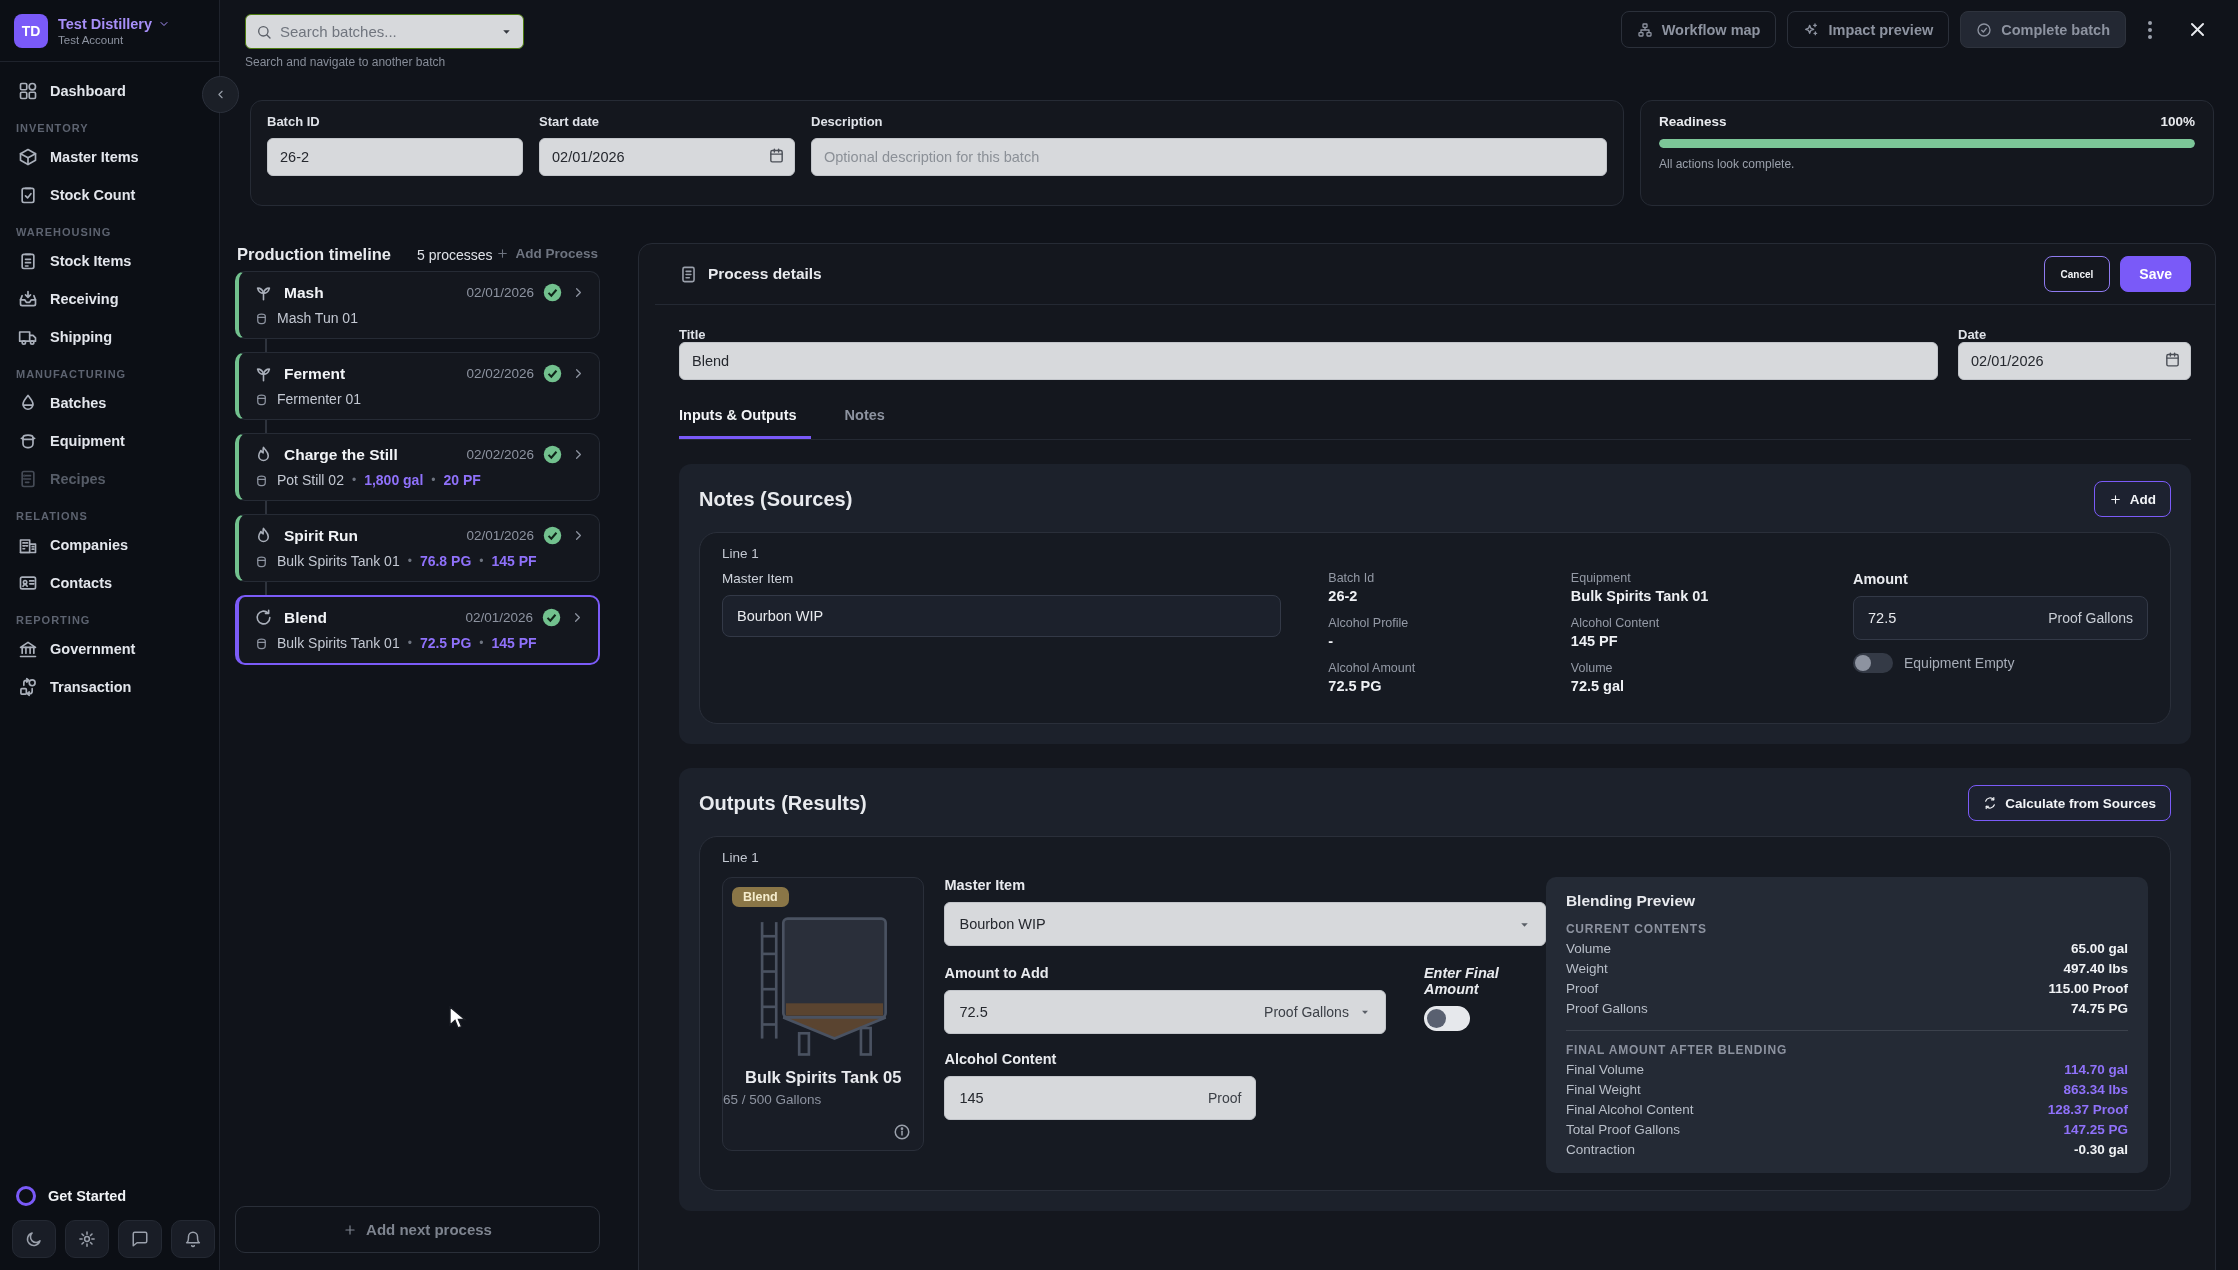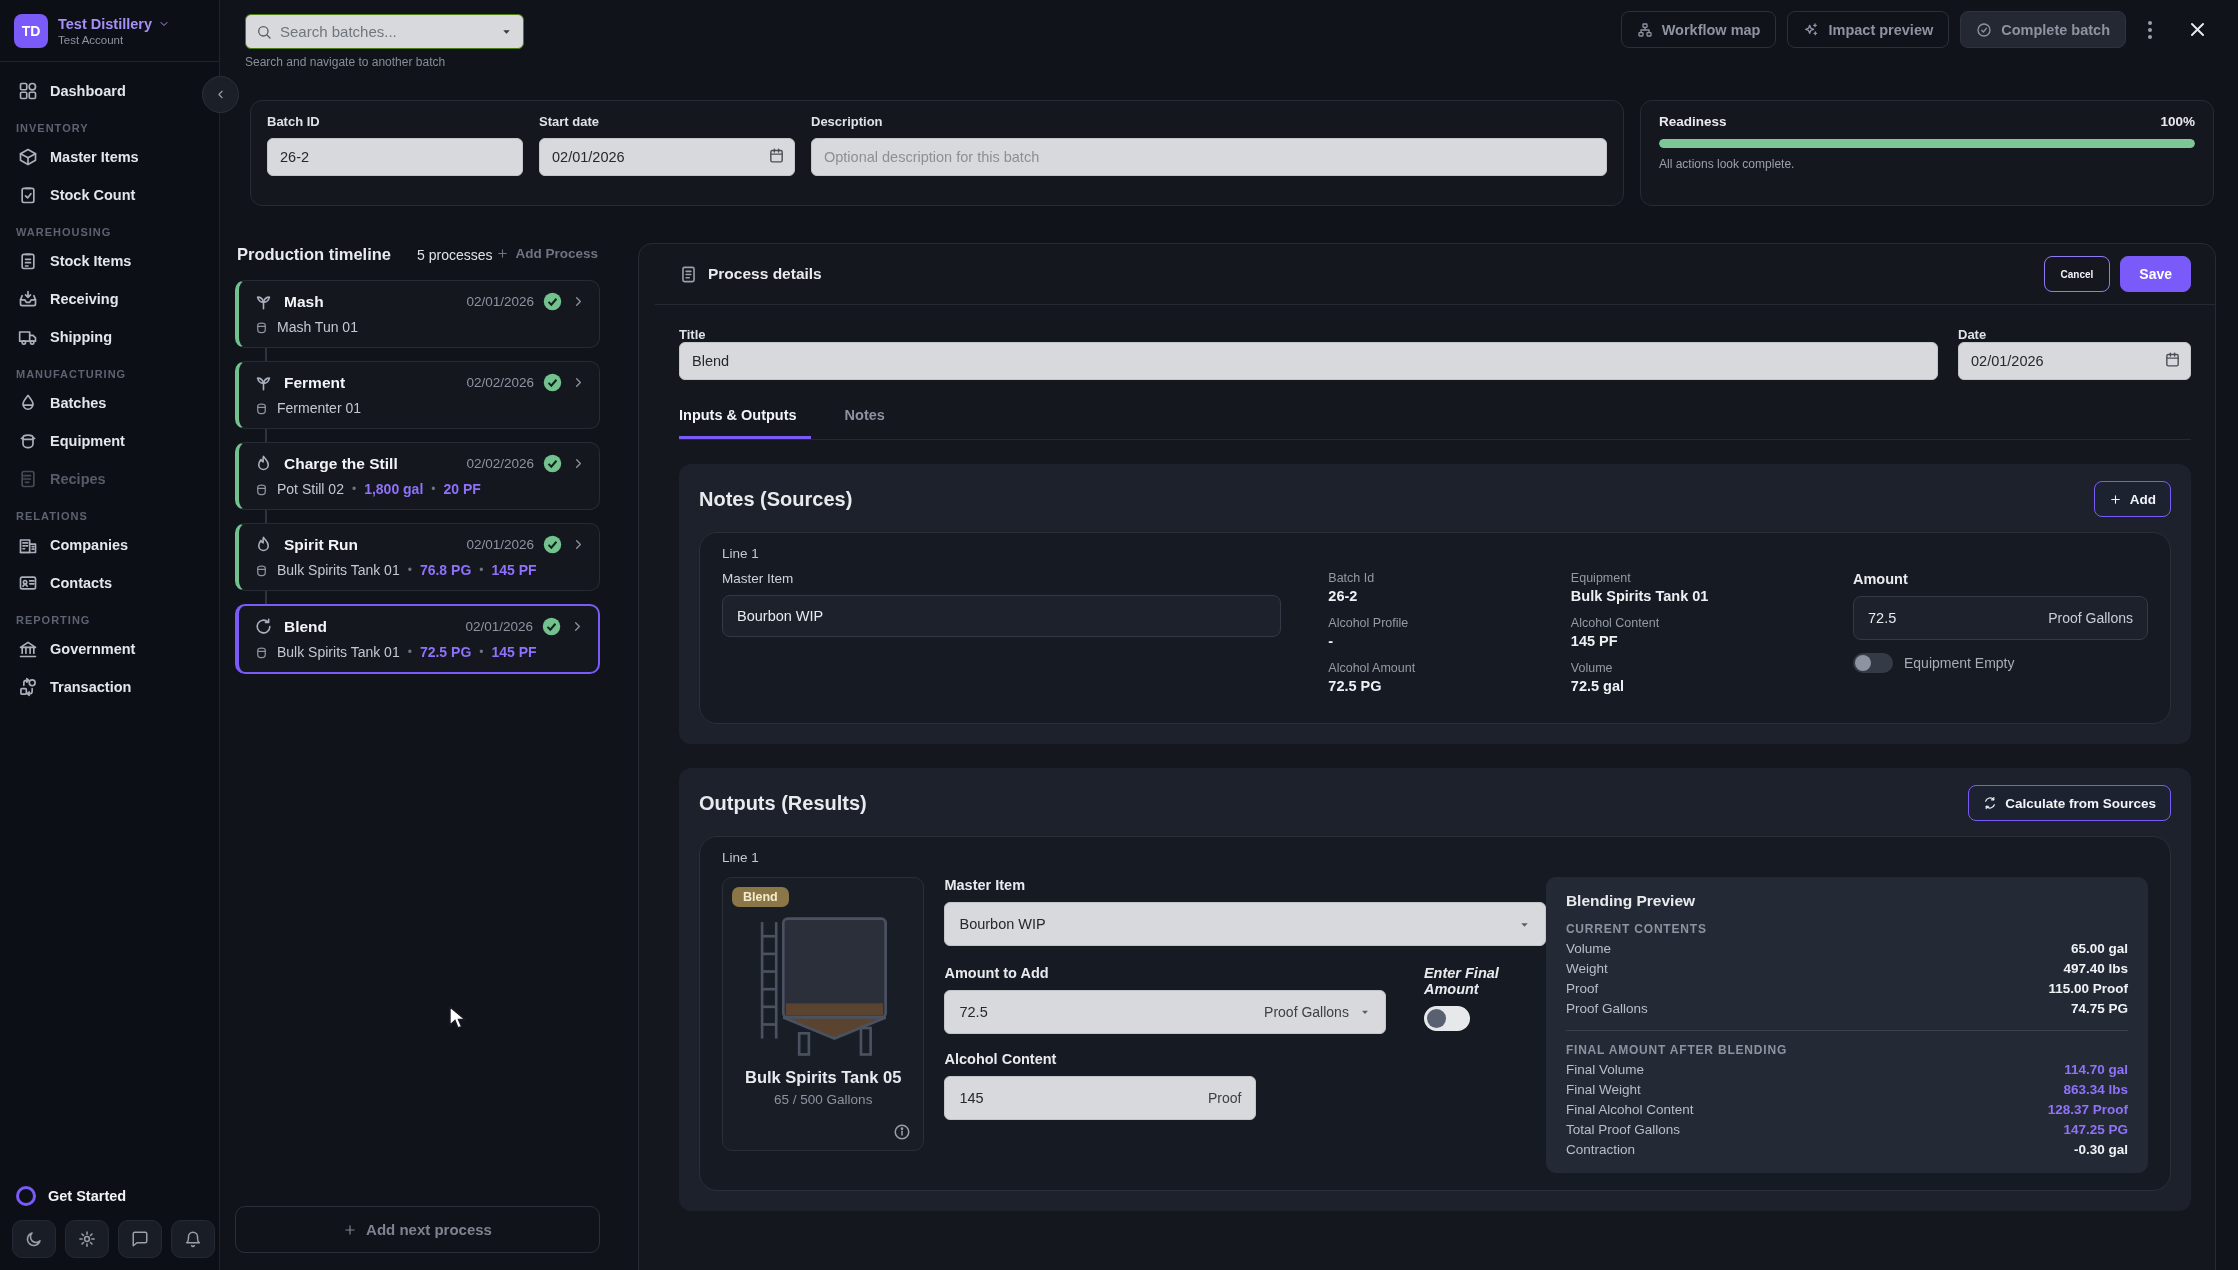--- a/index.html
+++ b/index.html
@@ -59,21 +59,21 @@
   .ready-fill { height:100%; background:#7cc698; border-radius:5px; }
   .ready-note { margin-top:9px; font-size:12px; color:#9aa0ab; }
 
   
   .content { position:absolute; left:15px; right:22px; top:243px; bottom:0; display:flex; }
   .timeline-col { width:365px; position:relative; }
   .tl-header { display:flex; align-items:baseline; padding:2px 2px 0; }
   .tl-title { font-size:16.5px; font-weight:bold; }
   .tl-count { font-size:14px; color:#dfe2e8; margin-left:26px; }
   .tl-add { margin-left:auto; color:#6e7480; font-size:13.5px; font-weight:bold; display:flex; gap:6px; align-items:center; }
-  .tl-list { margin-top:16px; }
+  .tl-list { margin-top:7px; }
   .tcard { position:relative; background:#14171e; border:1px solid #262b35; border-left:4px solid #72c18e; border-radius:10px; padding:11px 13px 12px 15px; }
   .tcard.selected { border:2px solid #7b5bf8; border-left-width:4px; }
   .connector { width:2px; height:13px; background:#2e333d; margin-left:30px; }
   .trow1 { display:flex; align-items:center; }
   .ticon { color:#aab0bb; width:19px; height:19px; }
   .tname { font-weight:bold; font-size:15.5px; margin-left:11px; color:#f2f4f7; }
   .tdate { margin-left:auto; color:#8d93a0; font-size:13.5px; }
   .tcheck { margin-left:9px; }
   .tchev { margin-left:9px; color:#8d93a0; }
   .trow2 { display:flex; align-items:center; margin-top:8px; font-size:14px; color:#c3c8d2; gap:8px; }
@@ -122,21 +122,21 @@
   .toggle-row { display:flex; align-items:center; gap:11px; margin-top:13px; }
   .tg-dark { width:40px; height:20px; border-radius:10px; background:#343a46; position:relative; }
   .tg-dark .knob { position:absolute; left:2px; top:2px; width:16px; height:16px; border-radius:50%; background:#8d93a0; }
   .tg-label { color:#a7adb8; font-size:14px; }
 
   .out-grid { display:flex; margin-top:12px; }
   .tank-card { width:206px; height:274px; background:#191d26; border:1px solid #2a2f3a; border-radius:10px; position:relative; padding-top:14px; }
   .tank-badge { position:absolute; top:9px; left:9px; background:#8a7647; color:#f5eccd; font-size:12.5px; font-weight:bold; border-radius:7px; padding:3px 11px; z-index:2; }
   .tank-svg { margin:12px auto 0; }
   .tank-name { text-align:center; font-weight:bold; font-size:16.5px; margin-top:6px; }
-  .tank-cap { text-align:center; font-size:13.5px; color:#8d93a0; margin-top:5px; }
+  .tank-cap { text-align:left; font-size:13.5px; color:#8d93a0; margin-top:5px; }
   .tank-info { position:absolute; right:12px; bottom:9px; color:#9aa0ab; }
   .form-col { margin-left:20px; width:612px; }
   .light-select { background:#d7d9dc; border:1px solid #c2c5ca; border-radius:6px; height:44px; display:flex; align-items:center; padding:0 14px; color:#25282e; font-size:14.5px; }
   .light-select .caret { margin-left:auto; color:#5a5f67; }
   .light-field { background:#d7d9dc; border:1px solid #c2c5ca; border-radius:6px; height:44px; display:flex; align-items:center; padding:0 14px; }
   .light-field input { background:transparent; border:none; outline:none; color:#25282e; font-size:14.5px; font-family:inherit; flex:1; min-width:0; }
   .light-field .unit { color:#3c4047; font-size:14px; display:flex; align-items:center; gap:10px; }
   .fa-row { display:flex; margin-top:19px; }
   .ata-block { width:482px; }
   .efa-block { margin-left:38px;font-style:italic; }

